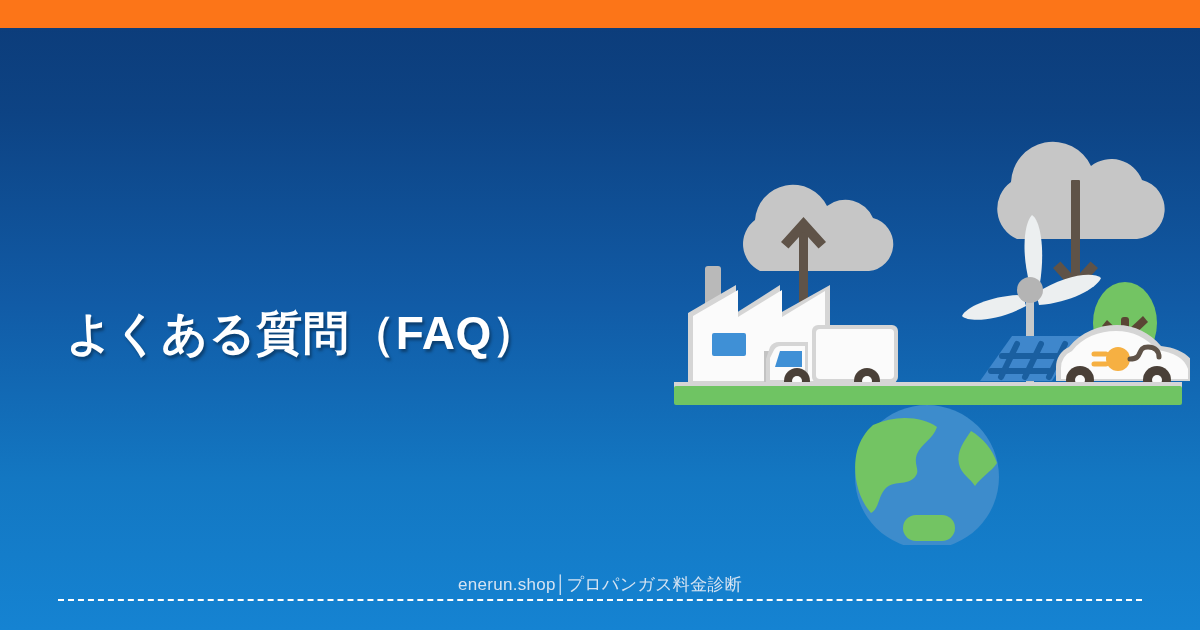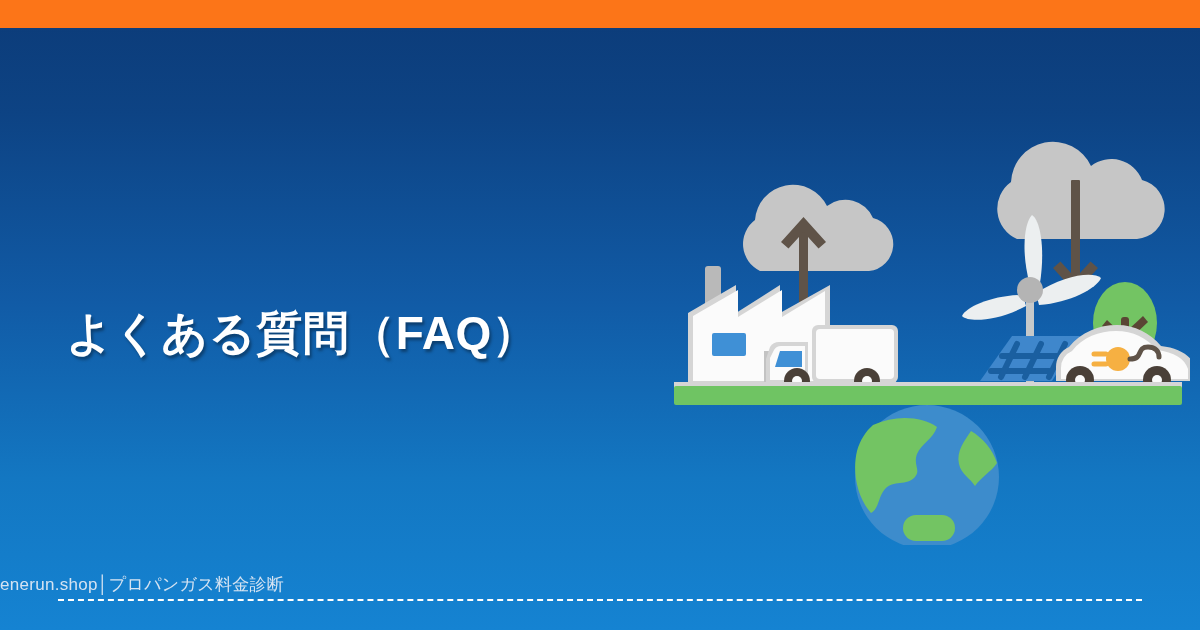--- a/index.html
+++ b/index.html
@@ -45,21 +45,21 @@
     top: 599px;
     width: 1084px;
     height: 0;
     border-top: 2px dashed #ffffff;
   }
   #footer-text {
     position: absolute;
     left: 0;
     top: 573px;
     width: 1200px;
-    text-align: left;
+    text-align: center;
     font-size: 17px;
     color: #d5e3f2;
     letter-spacing: 0.3px;
     white-space: nowrap;
   }
 
   
   #illustration {
     position: absolute;
     left: 660px;

